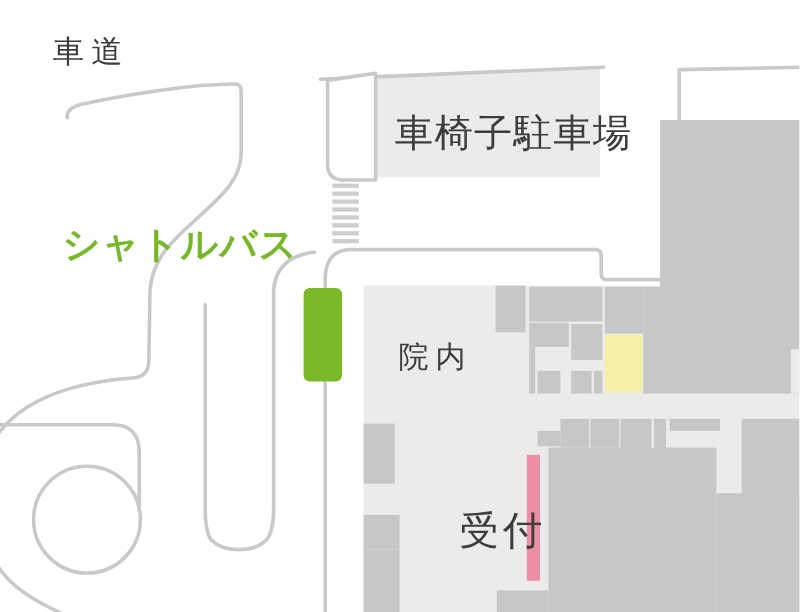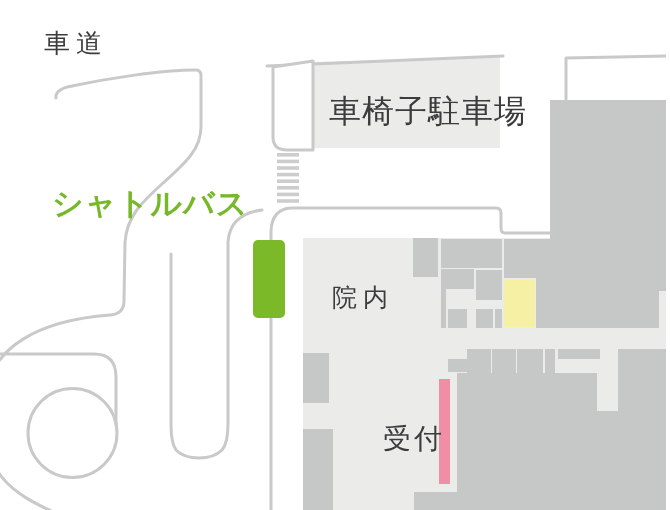--- a/index.html
+++ b/index.html
@@ -9,21 +9,21 @@
   }
   #map-svg{position:absolute;left:0;top:0;width:670px;height:510px;}
   .road{fill:none;stroke:var(--road-gray,#c9c9c9);stroke-width:3;stroke-linecap:round;stroke-linejoin:round;}
   .floor{fill:var(--floor-light-gray,#ebebea);}
   .room{fill:var(--room-gray,#c6c7c7);}
   .stripe{fill:#cdcdcd;}
   .lbl{position:absolute;color:var(--label-dark,#3c3c3c);white-space:nowrap;}
   .lbl-road{left:44px;top:26px;font-size:26px;letter-spacing:6px;}
   .lbl-parking{left:329px;top:90px;font-size:32px;letter-spacing:1px;}
   .lbl-hospital{left:332px;top:281px;font-size:25px;letter-spacing:6px;font-family:Liberation Mono, monospace;}
-  .lbl-reception{left:383px;top:420px;font-size:28px;letter-spacing:3px;}
+  .lbl-reception{left:383px;top:420px;font-size:33px;letter-spacing:3px;}
   .lbl-shuttle{left:52px;top:181px;font-size:31px;font-weight:bold;line-height:45px;
     color:var(--shuttle-text-green,#76b82a);letter-spacing:1px;}
 </style>
 </head>
 <body>
 
 <div id="stage">
 
   <svg id="map-svg" viewBox="0 0 670 510">
 

